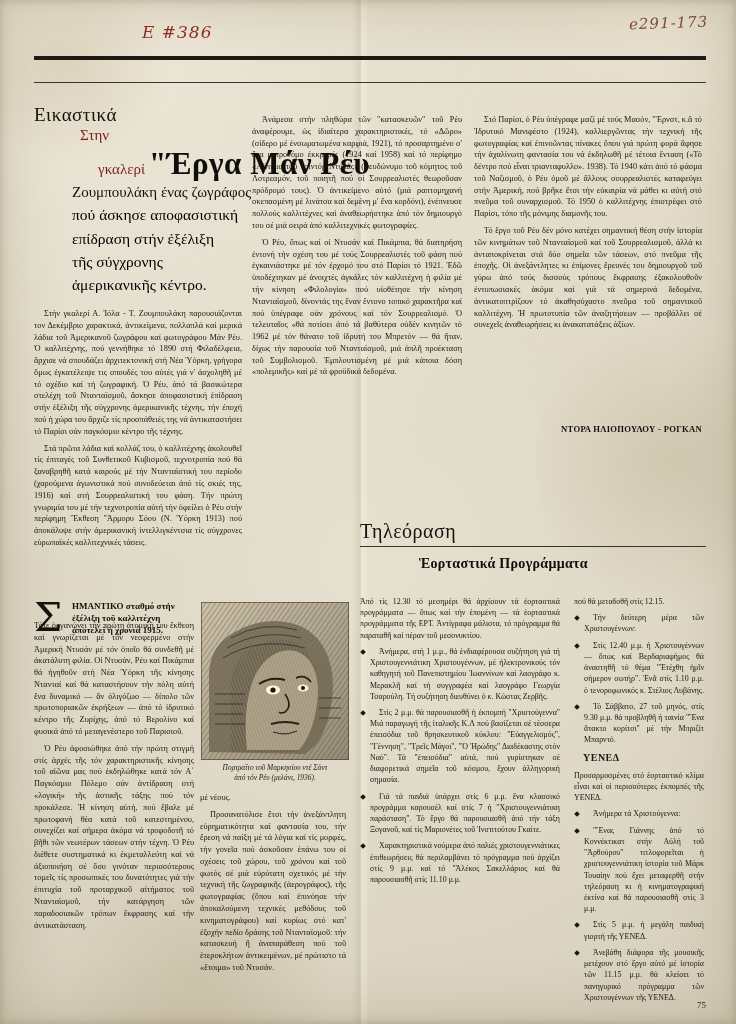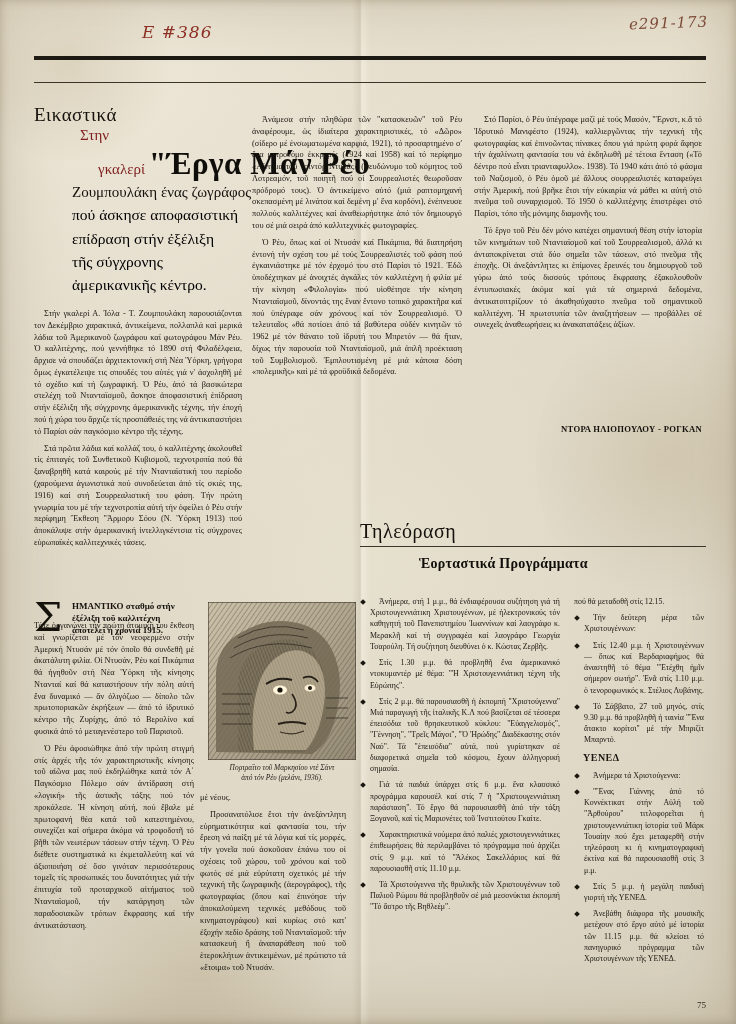--- a/index.html
+++ b/index.html
@@ -105,21 +105,21 @@
     font-size:40px;line-height:34px;color:#15120d;font-family:"DejaVu Serif",serif;
   }
   .sec2-title{
     position:absolute;left:72px;top:600px;width:120px;
     font-size:9px;font-weight:bold;line-height:1.35;color:#15120d;
   }
   .c4{left:34px;top:620px;width:160px;}
   .c5{left:200px;top:792px;width:146px;}
 
   
-  .artwrap{position:absolute;left:208px;top:602px;width:148px;}
+  .artwrap{position:absolute;left:201px;top:602px;width:148px;}
   .art{
     width:148px;height:158px;display:block;
     filter:contrast(1.05) sepia(.18);
   }
   .caption{
     font-size:7.4px;font-style:italic;color:#201c15;text-align:center;
     line-height:1.3;margin-top:3px;
   }
 
   .pagenum{
@@ -245,34 +245,34 @@
   <div class="col c5">
     <p class="noind">μέ νέους.</p>
     <p>Προσανατόλισε ἔτσι τήν ἀνεξάντλητη εὑρηματικότητα καί φαντασία του, τήν ἔρεση νά παίξη μέ τά λόγια καί τίς μορφές, τήν γονεῖα πού ἀσκοῦσαν ἐπάνω του οἱ σχέσεις τοῦ χώρου, τοῦ χρόνου καί τοῦ φωτός σέ μιά εὐρύτατη σχετικός μέ τήν τεχνική τῆς ζωγραφικῆς (ἀερογράφος), τῆς φωτογραφίας (ὅπου καί ἐπινόησε τήν ἀποκαλούμενη τεχνικές μεθόδους τοῦ κινηματογράφου) καί κυρίως στό κατ' ἐξοχήν πεδίο δράσης τοῦ Ντανταϊσμοῦ: τήν κατασκευή ἤ ἀναπαράθεση πού τοῦ ἑτεροκλήτων ἀντικειμένων, μέ πρώτιστο τά «ἕτοιμα» τοῦ Ντυσάν.</p>
   </div>
 
   <div class="tv-title">Τηλεόραση</div>
   <div class="tv-rule"></div>
   <div class="tv-head">Ἑορταστικά Προγράμματα</div>
 
   <div class="tvcol tvc1">
+    <p class="noind">Ἀπό τίς 12.30 τό μεσημέρι θά ἀρχίσουν τά ἑορταστικά προγράμματα — ὅπως καί τήν ἑπομένη — τά ἑορταστικά προγράμματα τῆς ΕΡΤ. Ἀντίγραφα μάλιστα, τό πρόγραμμα θά παραταθῆ καί πέραν τοῦ μεσονυκτίου.</p>
     <p class="bullet">Ἀνήμερα, στή 1 μ.μ., θά ἐνδιαφέρουσα συζήτηση γιά τή Χριστουγεννιάτικη Χριστουγέννων, μέ ἠλεκτρονικούς τόν καθηγητή τοῦ Πανεπιστημίου Ἰωαννίνων καί λαογράφο κ. Μερακλῆ καί τή συγγραφέα καί λαογράφο Γεωργία Τσαρούλη. Τή συζήτηση διευθύνει ὁ κ. Κώστας Ζερβῆς.</p>
-    <p class="bullet">Στίς 1.30 μ.μ. θά προβληθῆ ἕνα ἀμερικανικό ντοκυμαντέρ μέ θέμα: "Ἡ Χριστουγεννιάτικη τέχνη τῆς Εὐρώπης".</p>
     <p class="bullet">Στίς 2 μ.μ. θά παρουσιασθῆ ἡ ἐκπομπή "Χριστούγεννα" Μιά παραγωγή τῆς ἰταλικῆς Κ.Λ πού βασίζεται σέ τέσσερα ἐπεισόδια τοῦ θρησκευτικοῦ κύκλου: "Εὐαγγελισμός", "Γέννηση", "Τρεῖς Μάγοι", "Ὁ Ἡρώδης" Διαδέκαστης στόν Ναό". Τά "ἐπεισόδια" αὐτά, πού γυρίστηκαν σέ διαφορετικά σημεῖα τοῦ κόσμου, ἔχουν ἀλληγορική σημασία.</p>
     <p class="bullet">Γιά τά παιδιά ὑπάρχει στίς 6 μ.μ. ἕνα κλασσικό προγράμμα καρουσέλ καί στίς 7 ἡ "Χριστουγεννιάτικη παράσταση". Τό ἔργο θά παρουσιασθῆ ἀπό τήν τάξη Ξογανοῦ, καί τίς Μαριονέτες τοῦ Ἰνστιτούτου Γκαίτε.</p>
     <p class="bullet">Χαρακτηριστικά νούμερα ἀπό παλιές χριστουγεννιάτικες ἐπιθεωρήσεις θά περιλαμβάνει τό πρόγραμμα πού ἀρχίζει στίς 9 μ.μ. καί τό "Ἀλέκος Σακελλάριος καί θά παρουσιασθῆ στίς 11.10 μ.μ.</p>
-    <p class="bullet">Τά Χριστούγεννα τῆς θρυλικῆς τῶν Χριστουγέννων τοῦ Παλιοῦ Ρώμου θά προβληθοῦν σέ μιά μεσονύκτια ἐκπομπή "Τό ἄστρο τῆς Βηθλεέμ".</p>
   </div>
 
   <div class="tvcol tvc2">
     <p class="noind">πού θά μεταδοθῆ στίς 12.15.</p>
     <p class="bullet">Τήν δεύτερη μέρα τῶν Χριστουγέννων:</p>
     <p class="bullet">Στίς 12.40 μ.μ. ἡ Χριστουγέννων — ὅπως καί Βερδαριαφήμος θά ἀναστηθῆ τό θέμα "Ἐτέχθη ἡμῖν σήμερον σωτήρ". Ἐνᾶ στίς 1.10 μ.μ. ὁ τενοροφωνικός κ. Στέλιος Λυβάνης.</p>
     <p class="bullet">Τό Σάββατο, 27 τοῦ μηνός, στίς 9.30 μ.μ. θά προβληθῆ ἡ ταινία "Ἕνα ἄτακτο κορίτσι" μέ τήν Μπριζίτ Μπαρντό.</p>
     <p class="sub-head">ΥΕΝΕΔ</p>
+    <p class="noind">Προσαρμοσμένες στό ἑορταστικό κλίμα εἶναι καί οἱ περισσότερες ἐκπομπές τῆς ΥΕΝΕΔ.</p>
     <p class="bullet">Ἀνήμερα τά Χριστούγεννα:</p>
     <p class="bullet">"Ἕνας Γιάννης ἀπό τό Κοννέκτικατ στήν Αὐλή τοῦ "Ἀρθούρου" τιτλοφορεῖται ἡ χριστουγεννιάτικη ἱστορία τοῦ Μάρκ Τουαίην πού ἔχει μεταφερθῆ στήν τηλεόραση κι ἡ κινηματογραφική ἐκτίνα καί θά παρουσιασθῆ στίς 3 μ.μ.</p>
     <p class="bullet">Στίς 5 μ.μ. ἡ μεγάλη παιδική γιορτή τῆς ΥΕΝΕΔ.</p>
     <p class="bullet">Ἀνεβάθη διάφορα τῆς μουσικῆς μετέχουν στό ἔργο αὐτό μέ ἱστορία τῶν 11.15 μ.μ. θά κλείσει τό πανηγυρικό πρόγραμμα τῶν Χριστουγέννων τῆς ΥΕΝΕΔ.</p>
 
   </div>
 
   <div class="pagenum">75</div>
 </div>
 

